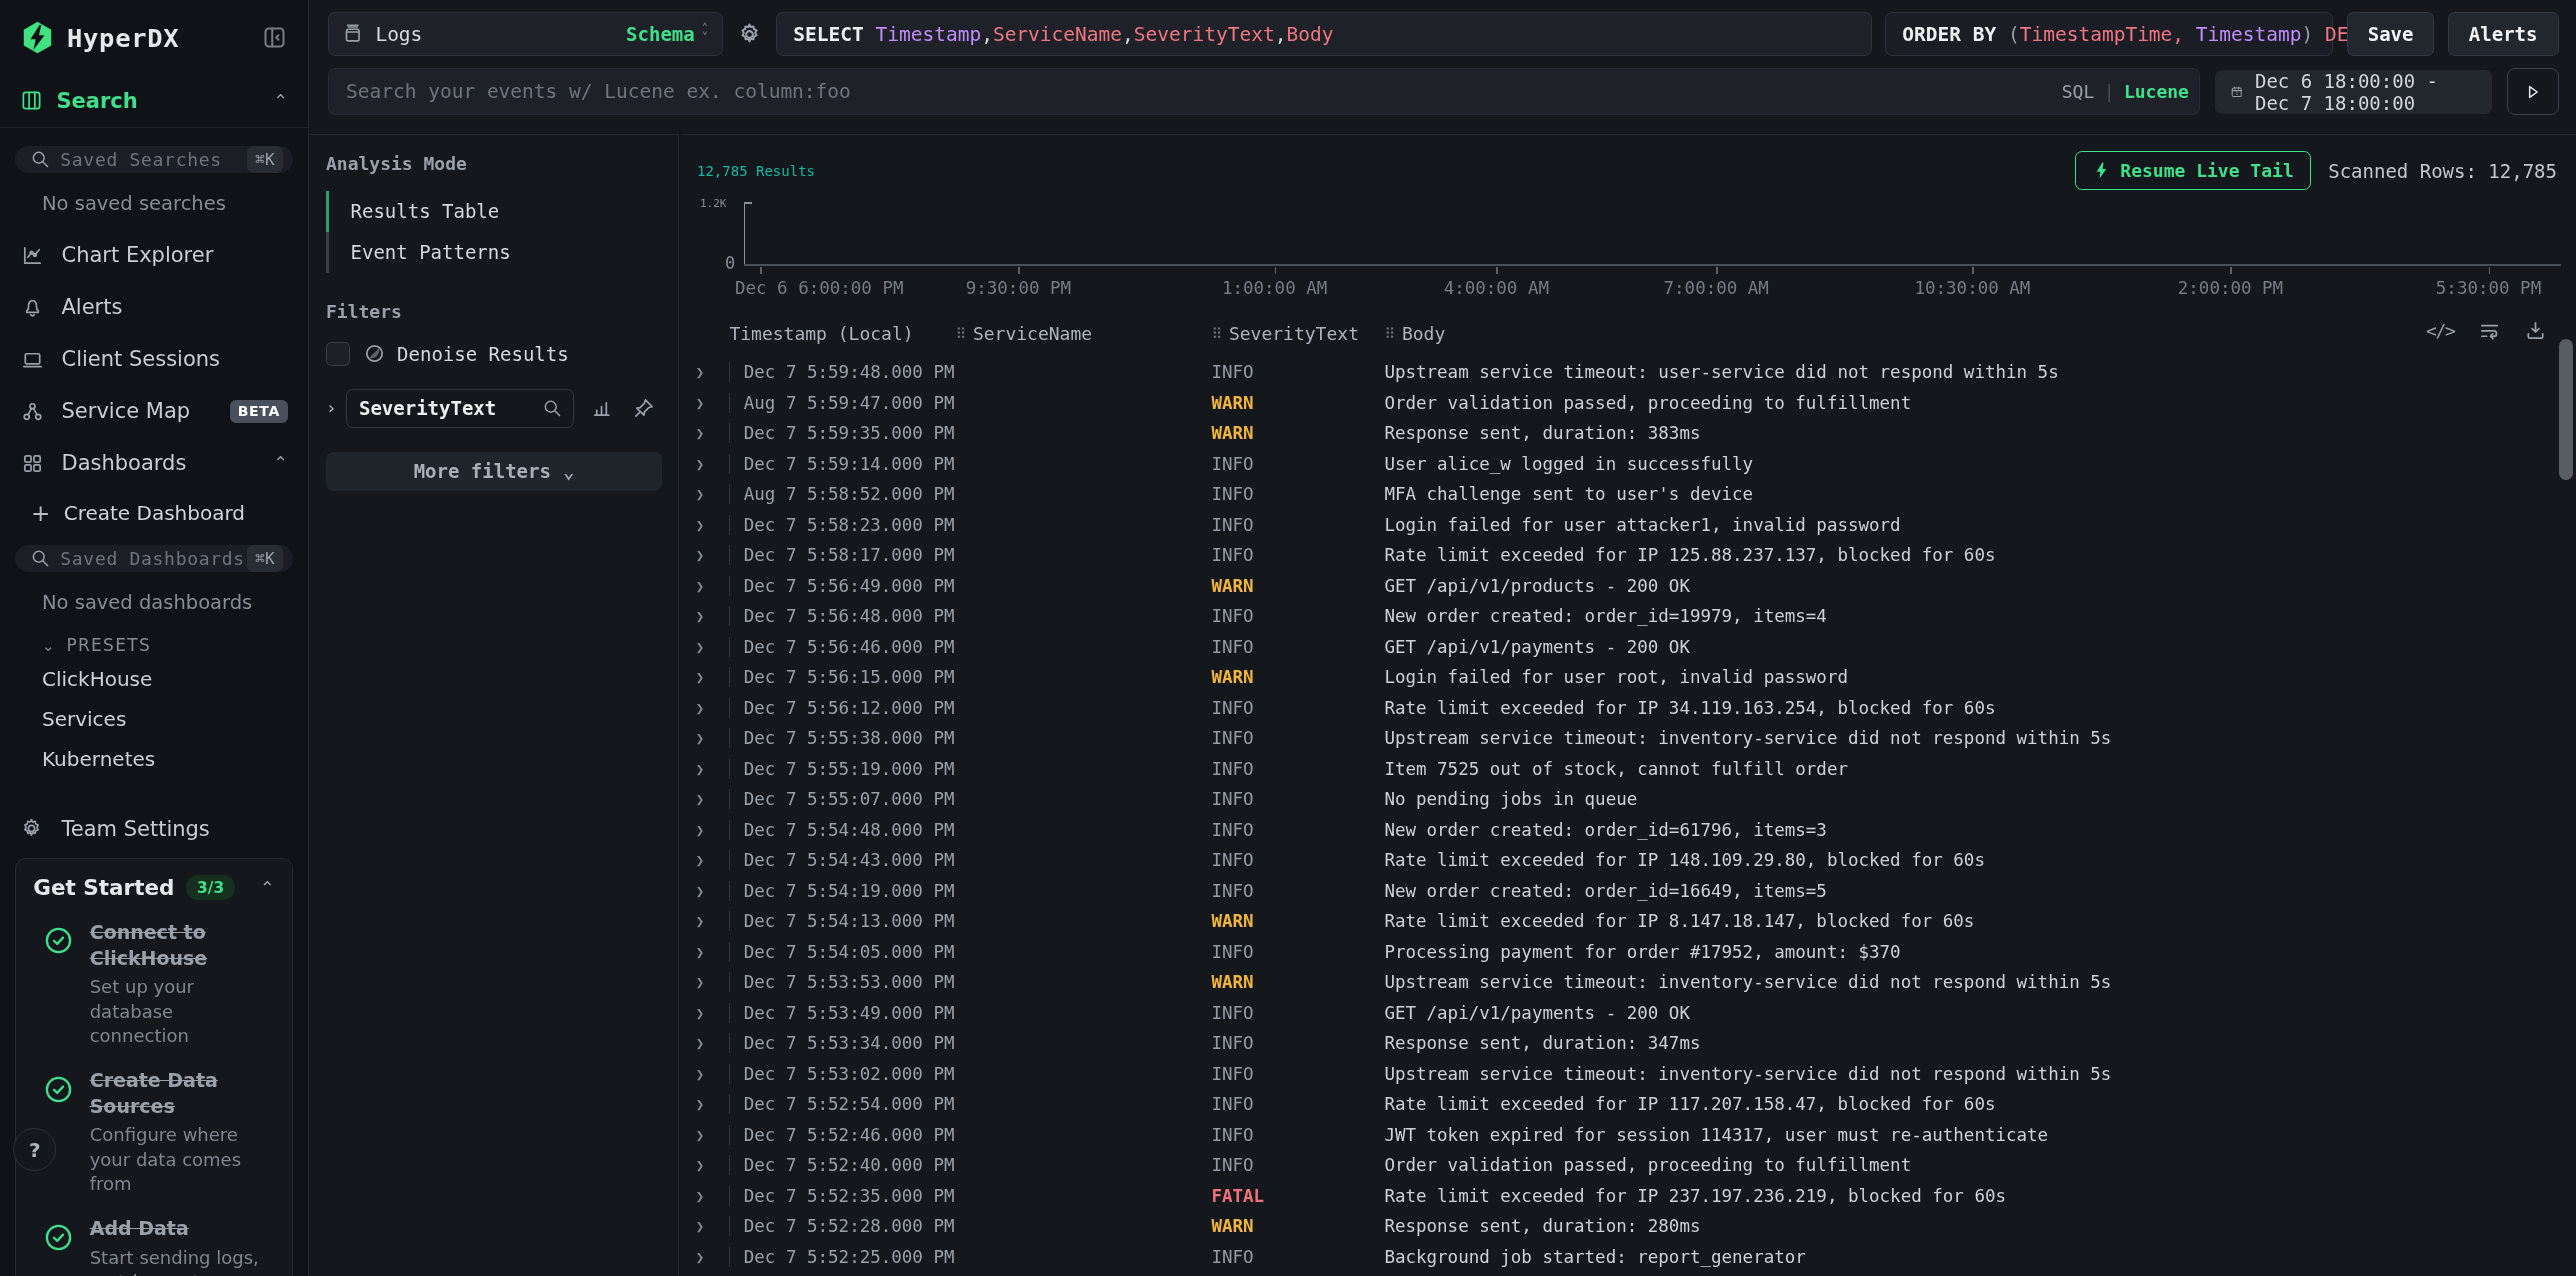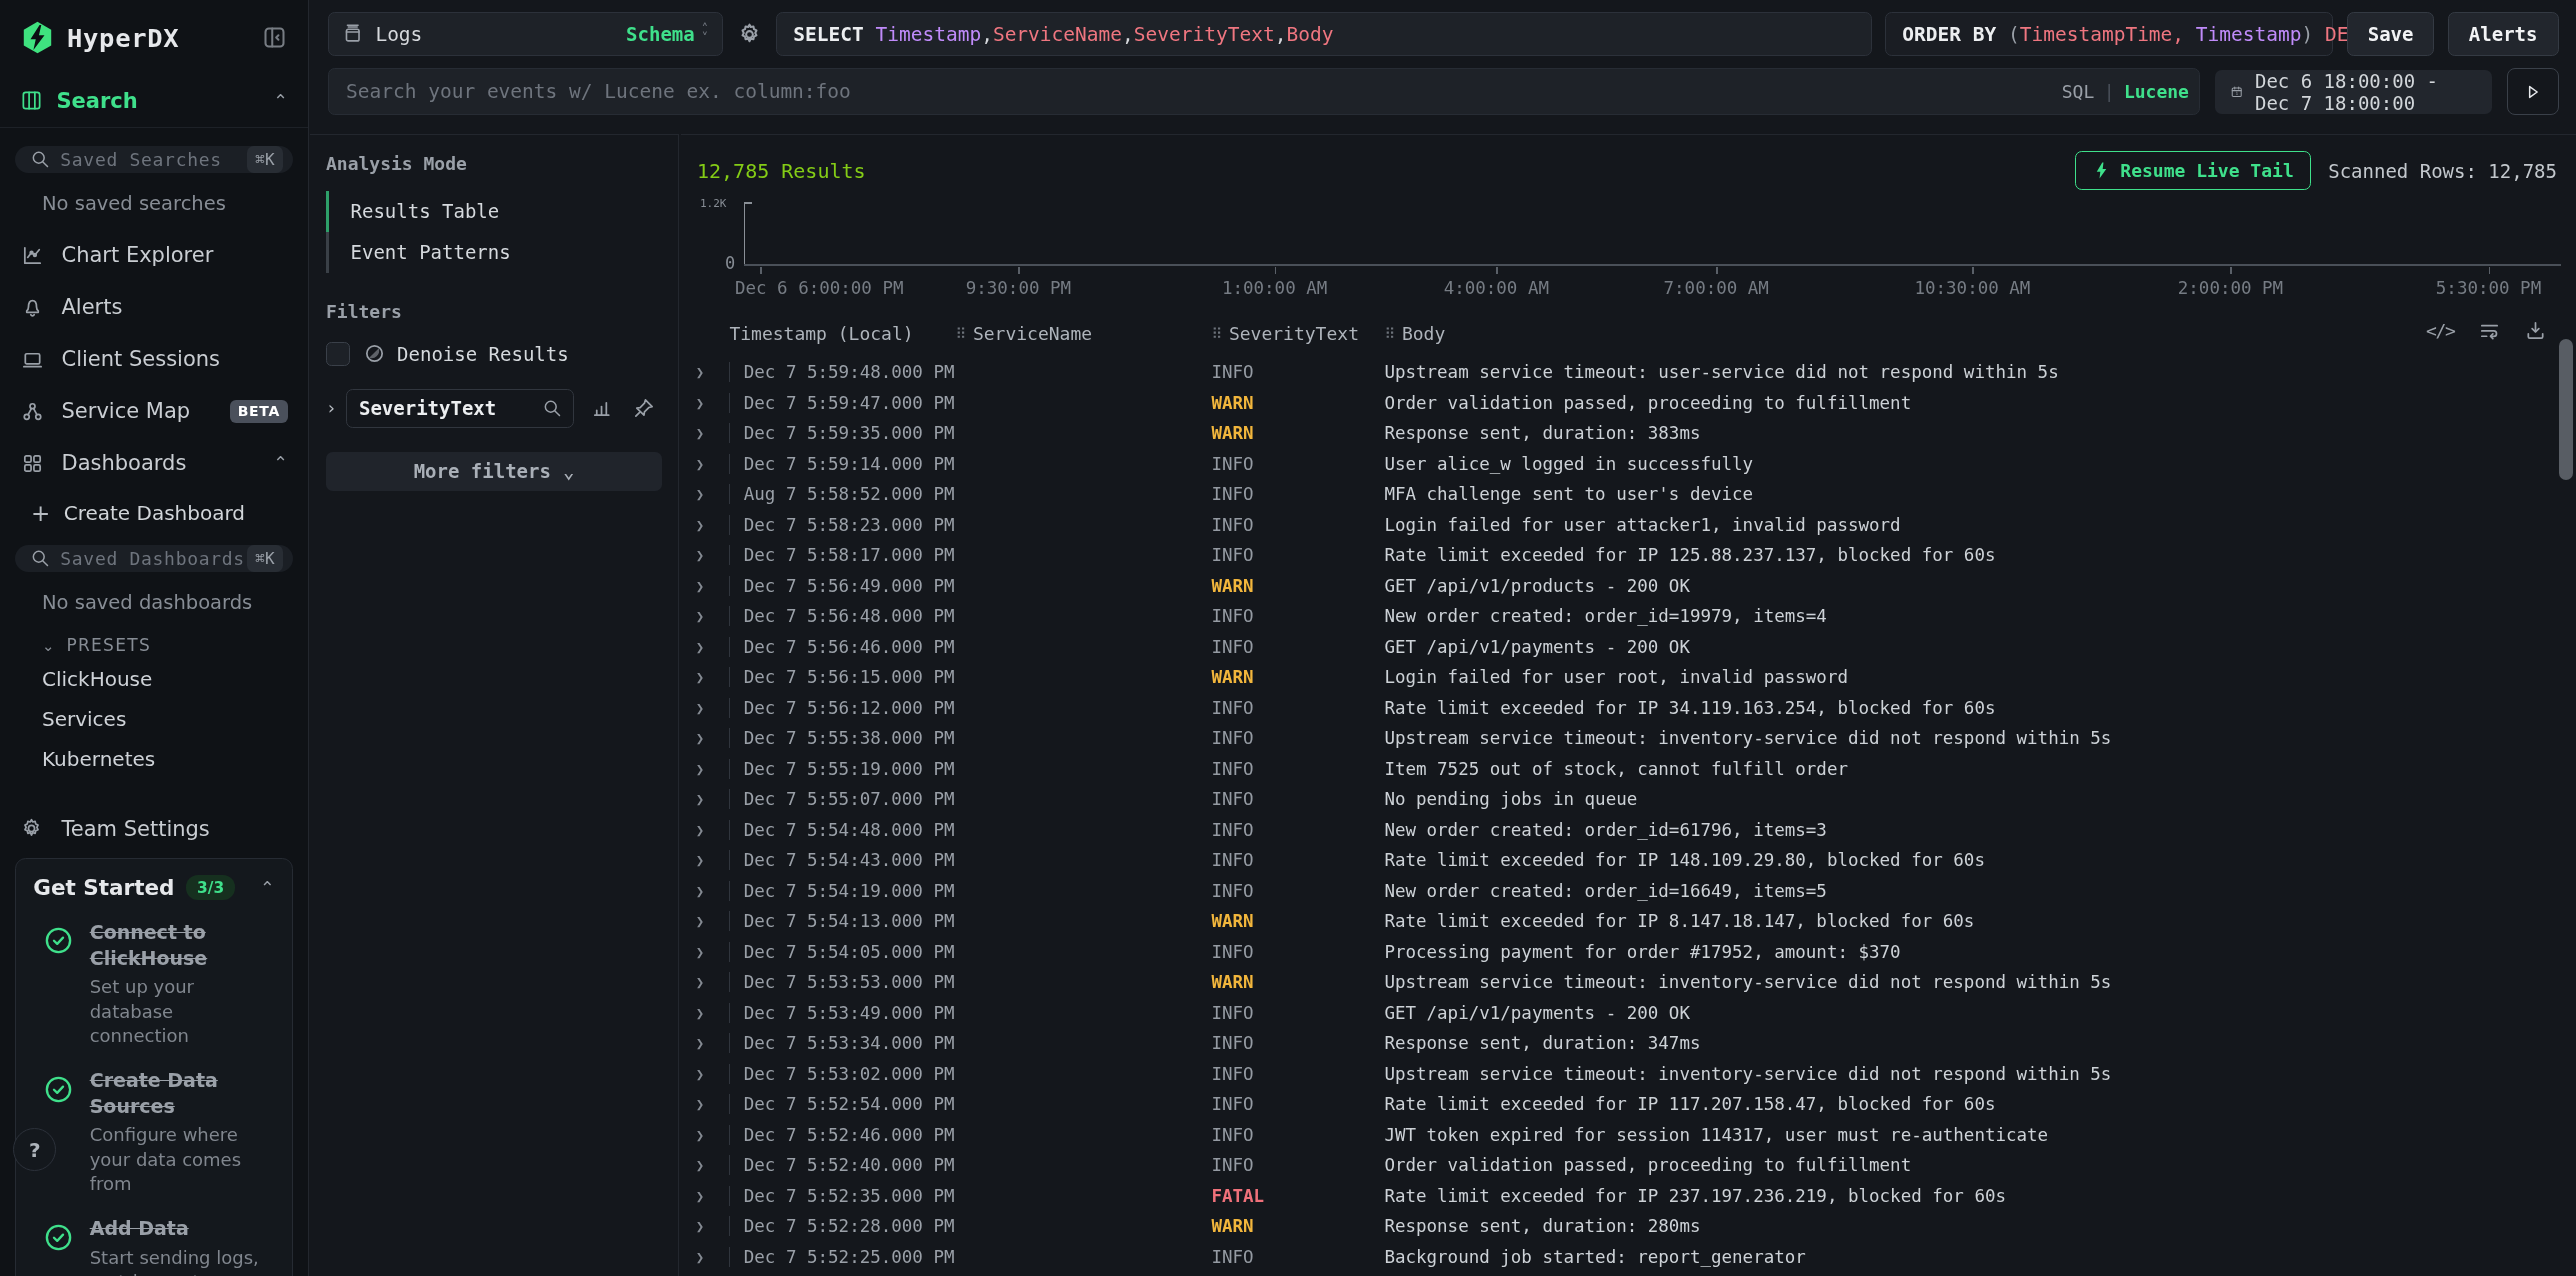--- a/index.html
+++ b/index.html
@@ -94,21 +94,21 @@
   .sev-filter-box .lbl { color:#eceef0; font-weight:bold; font-size:19px; }
   .sev-filter-box .sic { margin-left:auto; }
   .fico { margin-left:17.5px; }
   .more-filters { margin-top:24px; width:100%; height:39px; background:#20242b; border:none; border-radius:6.7px;
     color:#aab0b8; font-weight:bold; font-size:19px; display:flex; align-items:center; justify-content:center; gap:12px; }
 
   
   .main { position:absolute; left:681px; top:134px; right:0; bottom:0; border-top:1.3px solid #23272e;
     display:flex; flex-direction:column; }
   .results-head { display:flex; align-items:center; padding:16px 19px 6.7px 16px; height:62px; }
-  .results-count { color:#84cc16; font-size:20px; }
+  .results-count { color:#14b8a6; font-size:14px; }
   .rh-right { margin-left:auto; display:flex; align-items:center; gap:17.5px; }
   .live-tail { border:1.3px solid #3fe08b; border-radius:6.7px; background:transparent; color:#3fe08b;
     font-weight:bold; font-size:18px; height:39px; padding:0 16px; display:flex; align-items:center; gap:9.4px; }
   .scanned { color:#c3c8cd; font-size:19px; }
 
   .chart-zone { position:relative; height:113px; }
   .y-max { position:absolute; left:19px; top:0px; color:#868c94; font-size:11px; }
   .y-zero { position:absolute; left:44px; top:56px; color:#868c94; font-size:17px; }
   .plot { position:absolute; left:63px; right:14.8px; top:5.4px; height:62px;
     border-left:1.3px solid #8a9097; display:flex; align-items:flex-end; gap:8.7px; padding:0 2px; }
@@ -745,21 +745,21 @@
   <div class="lrow">
     <span class="exp">❯</span>
     <span class="ts">Dec 7 5:59:48.000 PM</span>
     <span class="svc"></span>
     <span class="sev sev-INFO">INFO</span>
     <span class="body-cell">Upstream service timeout: user-service did not respond within 5s</span>
   </div>
 
   <div class="lrow">
     <span class="exp">❯</span>
-    <span class="ts">Dec 7 5:59:47.000 PM</span>
+    <span class="ts">Aug 7 5:59:47.000 PM</span>
     <span class="svc"></span>
     <span class="sev sev-WARN">WARN</span>
     <span class="body-cell">Order validation passed, proceeding to fulfillment</span>
   </div>
 
   <div class="lrow">
     <span class="exp">❯</span>
     <span class="ts">Dec 7 5:59:35.000 PM</span>
     <span class="svc"></span>
     <span class="sev sev-WARN">WARN</span>

